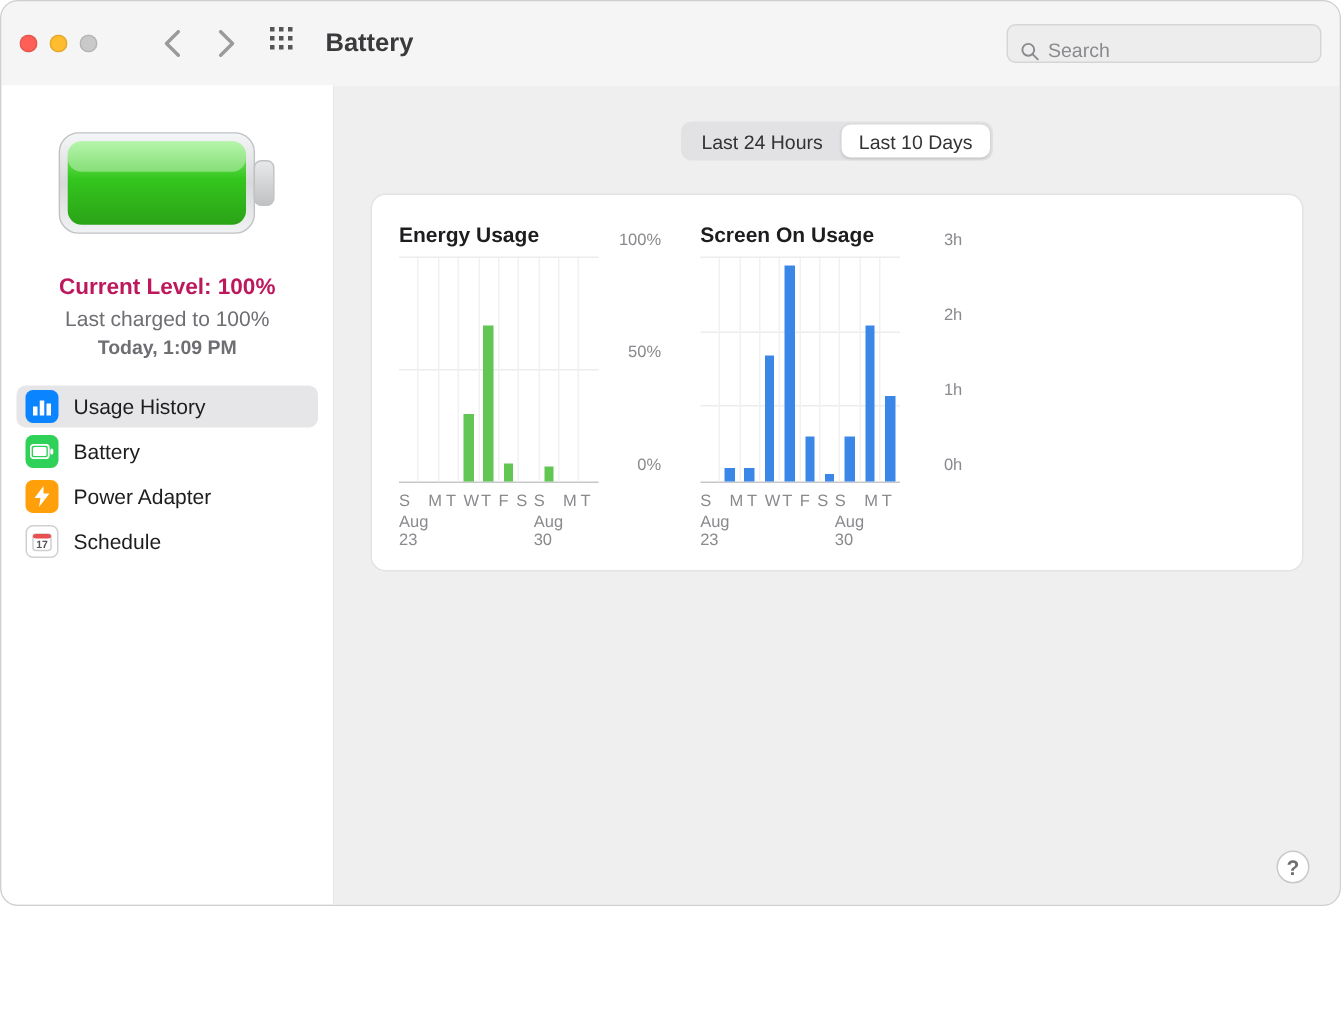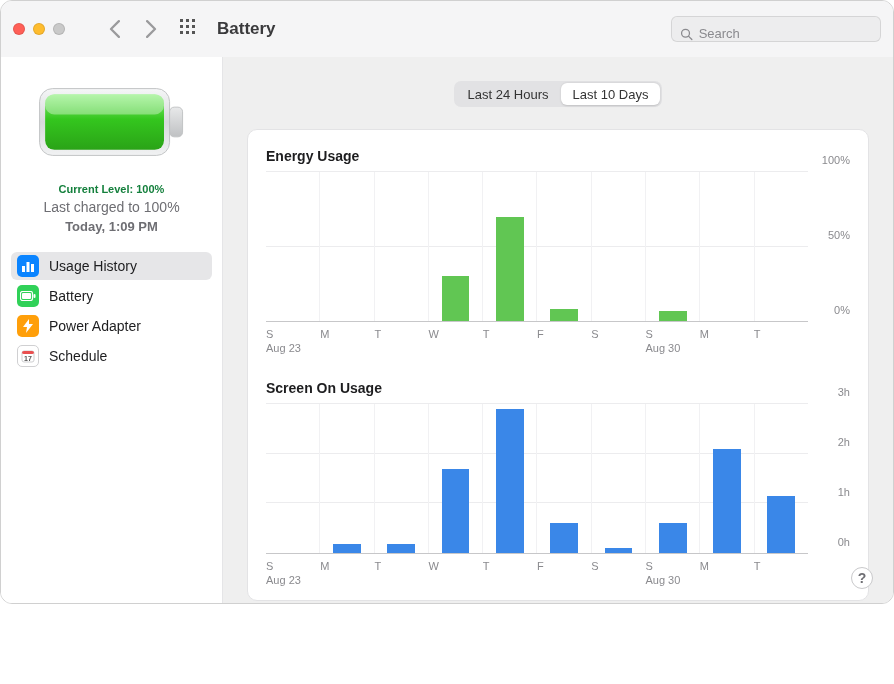--- a/index.html
+++ b/index.html
@@ -55,21 +55,21 @@
   .sidebar {
     width: 222px; flex: 0 0 222px;
     border-right: 1px solid #e5e5e7;
     display: flex; flex-direction: column;
     padding-top: 26px;
     background: #fff;
   }
   .battery-wrap { display:flex; justify-content:center; padding: 0 16px 22px; }
   .battery-svg { width: 150px; height: 78px; }
   .status { text-align: center; padding: 0 10px 18px; }
-  .status .line1 { font-weight: 700; font-size: 11px; color: #15803d; }
+  .status .line1 { font-weight: 700; font-size: 15px; color: #be185d; }
   .status .line2 { font-size: 14px; color: #6e6e73; margin-top: 4px; }
   .status .line3 { font-size: 13px; color: #6e6e73; margin-top: 4px; font-weight: bold; }
 
   .nav { display: flex; flex-direction: column; padding: 0 10px; gap: 2px; }
   .nav-item {
     display: flex; align-items: center; gap: 10px;
     height: 28px; border-radius: 6px; padding: 0 6px;
     font-size: 14px; color: #1d1d1f;
     cursor: default;
   }
@@ -109,21 +109,21 @@
   .segmented .seg.active {
     background: #fff;
     box-shadow: 0 0.5px 2px rgba(0,0,0,.15);
   }
 
   .card {
     background: #fff;
     border-radius: 10px;
     border: 1px solid #e3e3e5;
     padding: 18px 18px 14px;
-    display: flex; flex-direction: column; gap: 26px;
+    display: flex; flex-direction: row; gap: 26px;
   }
   .chart-block { display:flex; flex-direction:column; }
   .chart-title { font-size: 14px; font-weight: 700; margin-bottom: 8px; }
   .chart-row { display:flex; align-items:stretch; }
   .plot {
     flex: 1; position: relative; height: 150px;
     border-bottom: 1px solid #c7c7c9;
   }
   .grid-line { position:absolute; left:0; right:0; height:1px; background:#ececee; }
   .bars { position:absolute; left:0; right:0; bottom:0; top:0; display:flex; }

